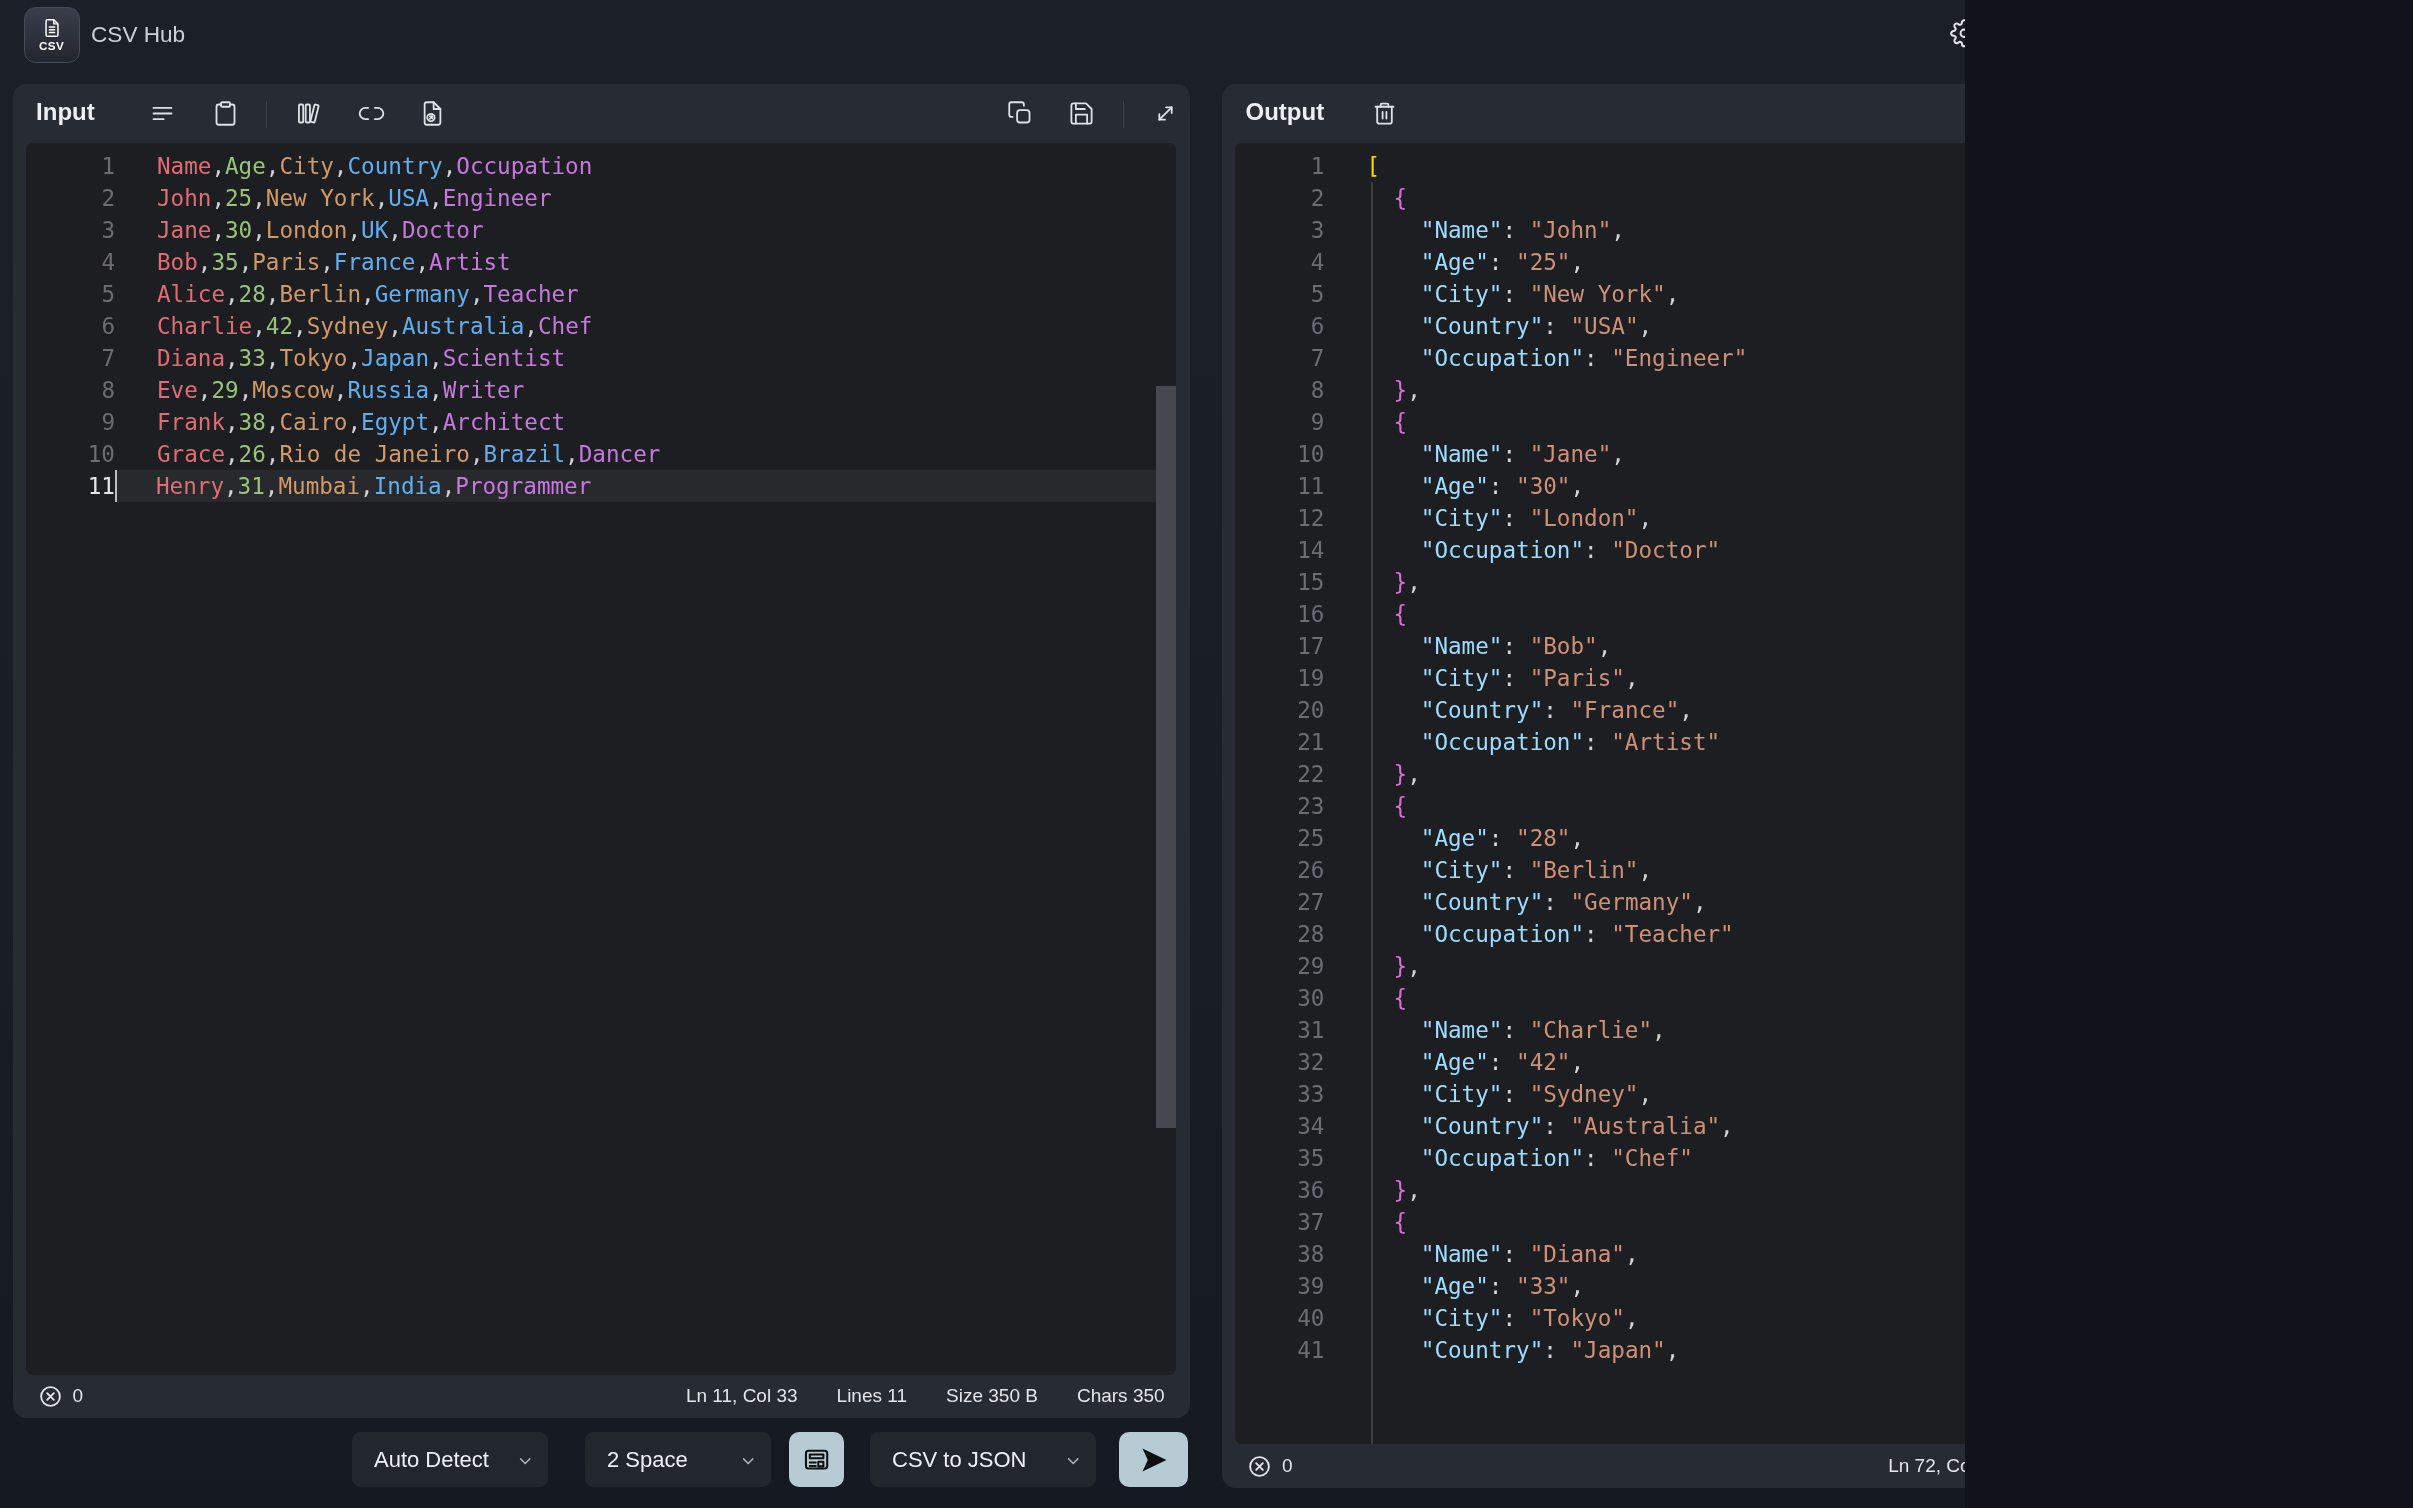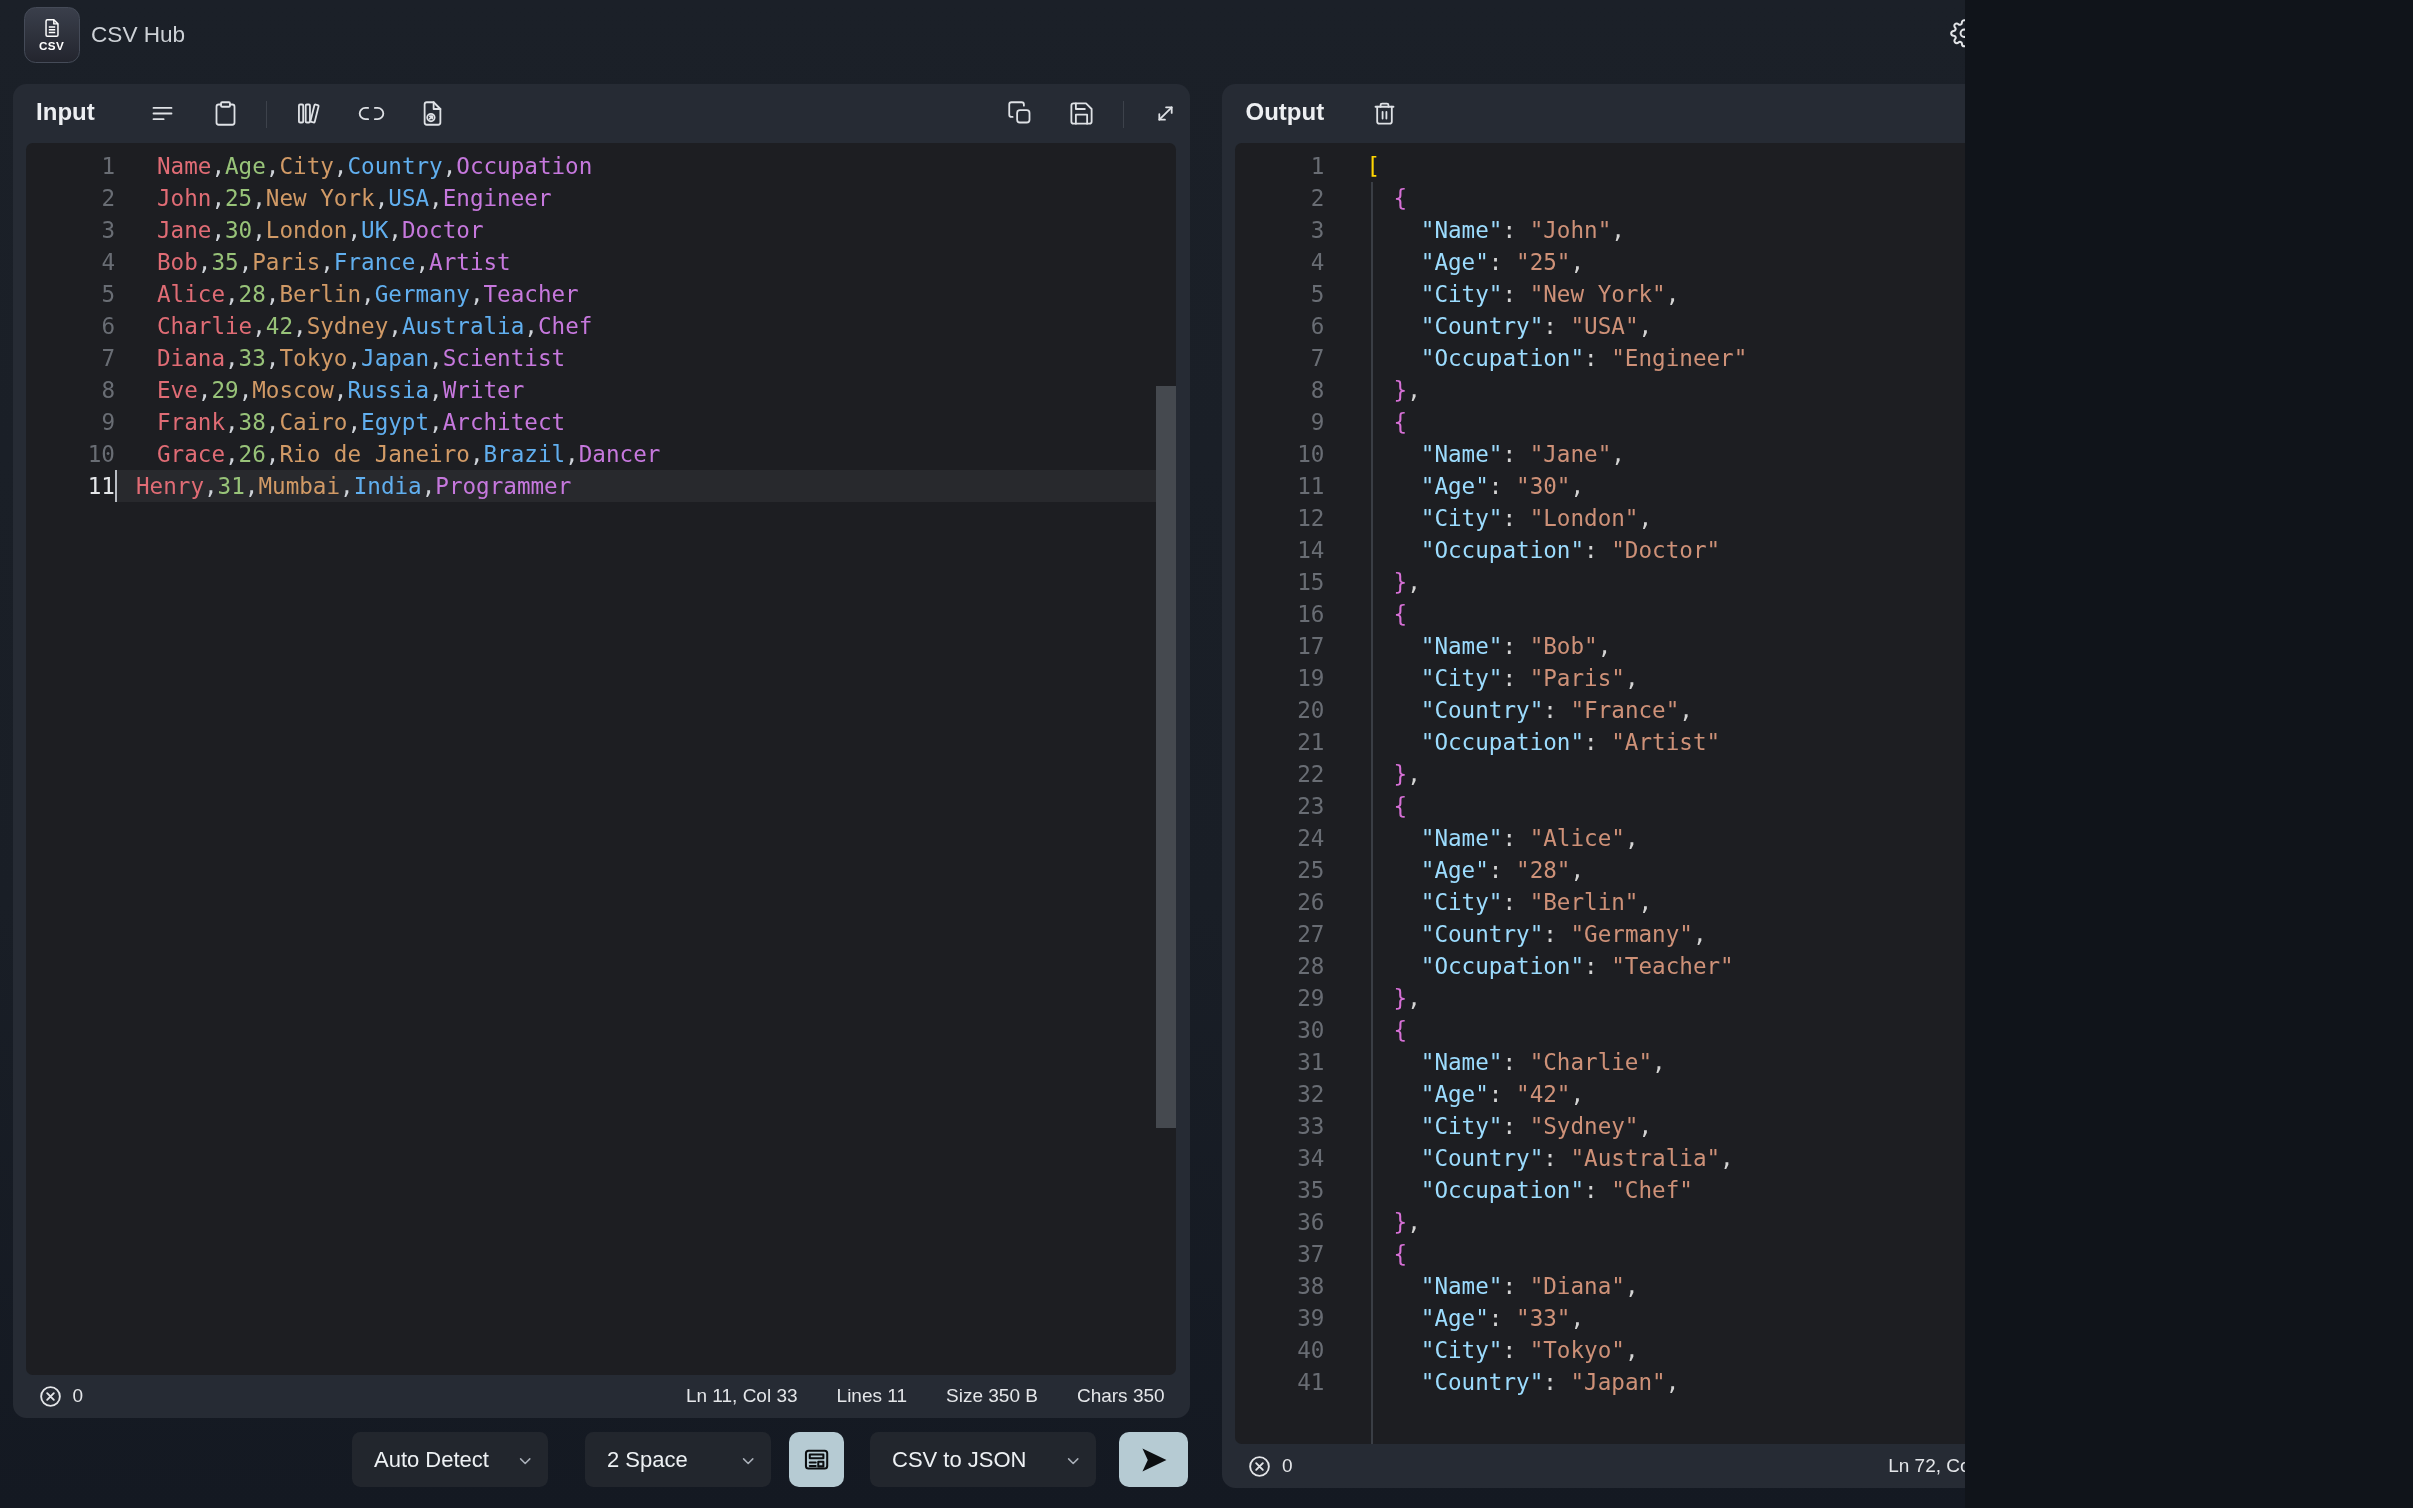--- a/index.html
+++ b/index.html
@@ -29,21 +29,21 @@
   .hd-div{position:absolute;top:17px;width:1.7px;height:27px;background:#3d424b;}
 
   .editor{position:absolute;left:13.4px;right:13.4px;top:59px;background:#1d1e22;border-radius:6.7px;
           overflow:hidden;padding-top:6.7px;box-sizing:border-box;}
   #input-editor{height:1232px;}
   #output-editor{height:1301px;}
 
   .row{display:flex;height:32px;line-height:32px;font-family:"DejaVu Sans Mono","Liberation Mono",monospace;font-size:22.6px;}
   .ln{flex:0 0 89px;text-align:right;color:#696d74;user-select:none;}
   .tx{flex:1;white-space:pre;padding-left:42px;color:#d4d7dc;}
-  .row.cur .tx{background:rgba(255,255,255,0.05);border-left:2.5px solid #b9bdc4;padding-left:19px;}
+  .row.cur .tx{background:rgba(255,255,255,0.05);border-left:2.5px solid #b9bdc4;padding-left:39px;}
   .row.cur .ln{color:#e4e6e9;}
 
   .indent-guide{position:absolute;left:136px;top:39px;bottom:0;width:1.7px;background:#3a3e45;}
   .vscroll{position:absolute;right:0;top:243px;width:20px;height:742px;background:#45494f;}
   .scroll-dash{position:absolute;right:0;top:827px;width:22px;height:8.4px;background:#8e9196;border-radius:1.7px;}
 
   .statusbar{position:absolute;left:0;right:0;bottom:0;height:44px;display:flex;align-items:center;
              padding:0 25px;box-sizing:border-box;font-size:19px;color:#e4e6e9;}
   .statusbar svg{stroke:#e3e5e8;fill:none;stroke-width:1.8;stroke-linecap:round;}
   .err-count{margin-left:10px;}
@@ -357,24 +357,20 @@
           </div>
           <div class="row">
             <span class="ln">22</span>
             <span class="tx"><span>  </span><span style="color: rgb(214, 112, 214);">}</span><span style="color: rgb(212, 212, 212);">,</span></span>
           </div>
           <div class="row">
             <span class="ln">23</span>
             <span class="tx"><span>  </span><span style="color: rgb(214, 112, 214);">{</span></span>
           </div>
           <div class="row">
-            <span class="ln">24</span>
-            <span class="tx"><span>    </span><span style="color: rgb(156, 220, 254);">"Name"</span><span style="color: rgb(212, 212, 212);">: </span><span style="color: rgb(206, 145, 120);">"Alice"</span><span style="color: rgb(212, 212, 212);">,</span></span>
-          </div>
-          <div class="row">
             <span class="ln">25</span>
             <span class="tx"><span>    </span><span style="color: rgb(156, 220, 254);">"Age"</span><span style="color: rgb(212, 212, 212);">: </span><span style="color: rgb(206, 145, 120);">"28"</span><span style="color: rgb(212, 212, 212);">,</span></span>
           </div>
           <div class="row">
             <span class="ln">26</span>
             <span class="tx"><span>    </span><span style="color: rgb(156, 220, 254);">"City"</span><span style="color: rgb(212, 212, 212);">: </span><span style="color: rgb(206, 145, 120);">"Berlin"</span><span style="color: rgb(212, 212, 212);">,</span></span>
           </div>
           <div class="row">
             <span class="ln">27</span>
             <span class="tx"><span>    </span><span style="color: rgb(156, 220, 254);">"Country"</span><span style="color: rgb(212, 212, 212);">: </span><span style="color: rgb(206, 145, 120);">"Germany"</span><span style="color: rgb(212, 212, 212);">,</span></span>

